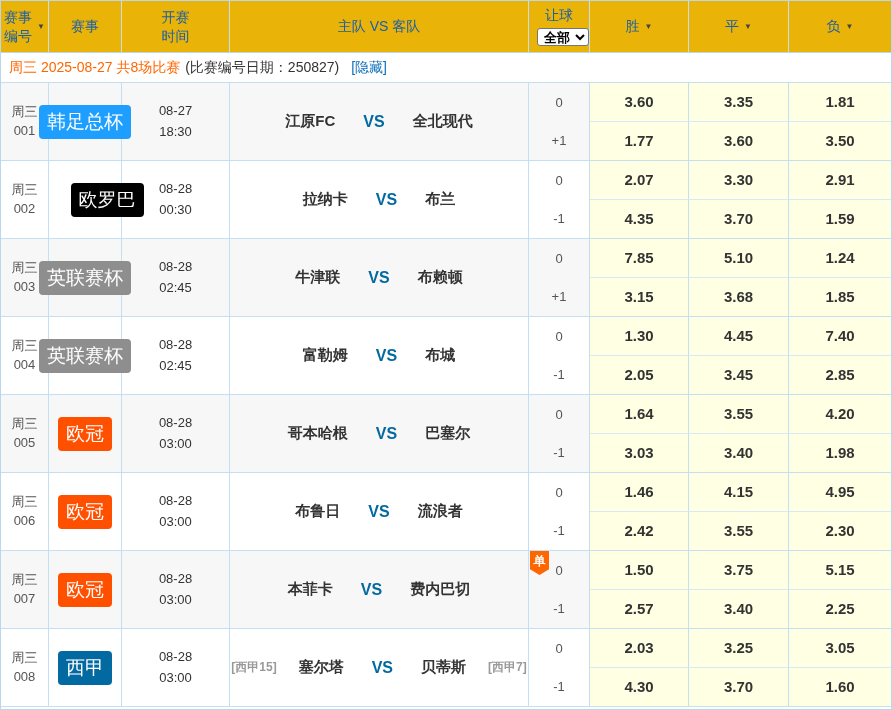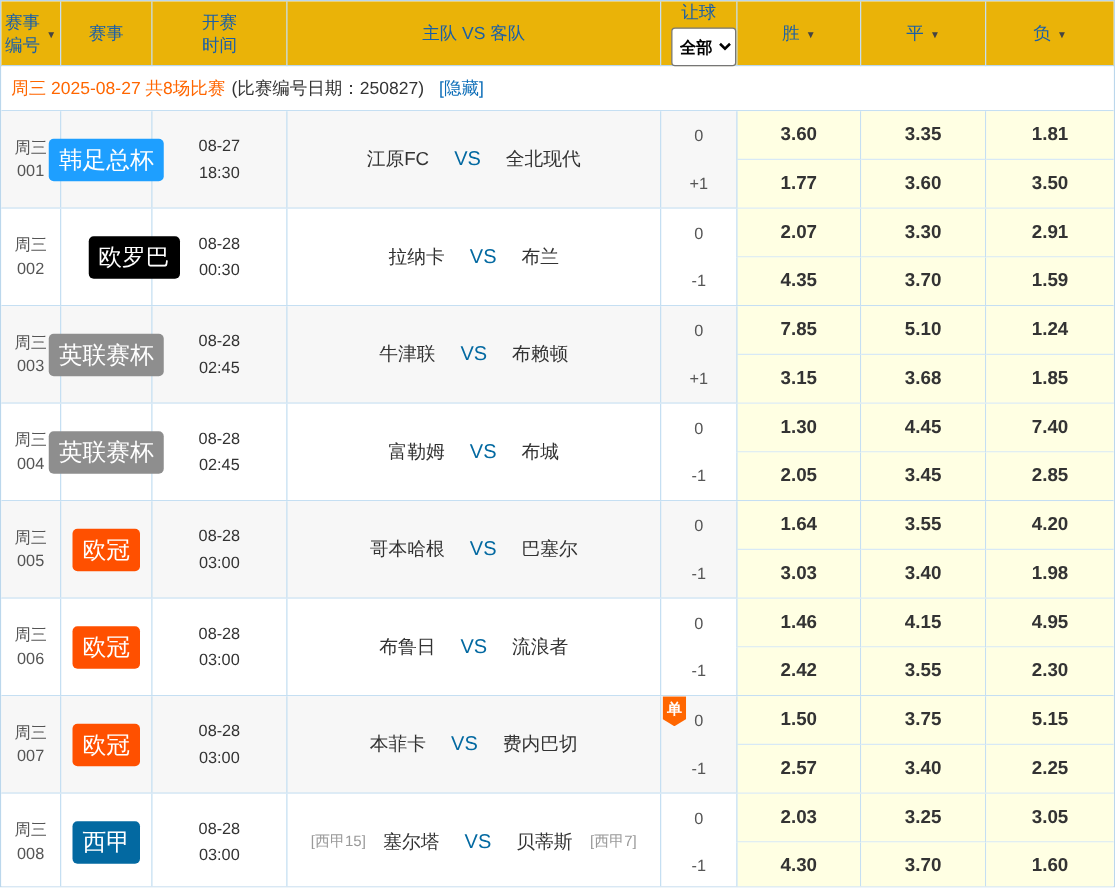--- a/index.html
+++ b/index.html
@@ -21,25 +21,25 @@
     display:flex; align-items:center; justify-content:center;
     border-right:1px solid #C5DFF2; box-sizing:border-box; gap:3px;
   }
   .header-row .cell:last-child { border-right:none; }
   .pre { white-space:pre-line; text-align:center; line-height:1.35; }
   .sort { font-size:8px; color:#444; margin-left:2px; }
   .hcapcol { flex-direction:column; gap:1px; }
   .hcapcol select {
     font-family:inherit; font-size:13px; font-weight:bold;
     border:1px solid #767676; border-radius:3px; background:#fff;
-    height:31px; padding:0 2px;margin-left:8px;
+    height:18px; padding:0 2px;margin-left:8px;
   }
   
   .date-bar {
-    height:36px; box-sizing:border-box; border-bottom:1px solid #C5DFF2;
+    height:30px; box-sizing:border-box; border-bottom:1px solid #C5DFF2;
     display:flex; align-items:center; padding-left:8px; font-size:14px;
     background:#fff;
   }
   .dhl { color:#FF6600; }
   .ddt { color:#333; margin-left:5px; }
   .dlink { color:#0D6EB8; margin-left:12px; text-decoration:none; cursor:pointer; }
   
   .match {
     height:78px; box-sizing:border-box; border-bottom:1px solid #C5DFF2;
     grid-template-rows:1fr 1fr; background:#fff;
@@ -50,21 +50,21 @@
     border-right:1px solid #C5DFF2; box-sizing:border-box;
   }
   .match .cell:nth-child(8), .match .cell:nth-child(12) { border-right:none; }
   .span2 { grid-row:span 2; flex-direction:column; }
   .idcell { color:#555; font-size:13px; line-height:1.45; }
   .badge {
     color:#fff; font-size:19px; padding:4px 8px; border-radius:4px;
     white-space:nowrap;
   }
   .timecell { color:#333; font-size:13px; line-height:1.55; }
-  .teams { flex-direction:row; gap:4px; }
+  .teams { flex-direction:row; gap:12px;font-weight:bold; }
   .team { color:#333; font-size:15px; margin:0 10px; }
   .vs { color:#0369a1; font-size:16px; margin:0 6px; }
   .tag { color:#999; font-size:12px; }
   .hcap { color:#555; font-size:13px; position:relative; }
   .odds {
     background:#FFFFE3; color:#333; font-size:15px; font-weight:bold;
     cursor:pointer;
   }
   .odds.r1 { border-bottom:1px solid #D8E9F6; }
   .single {

